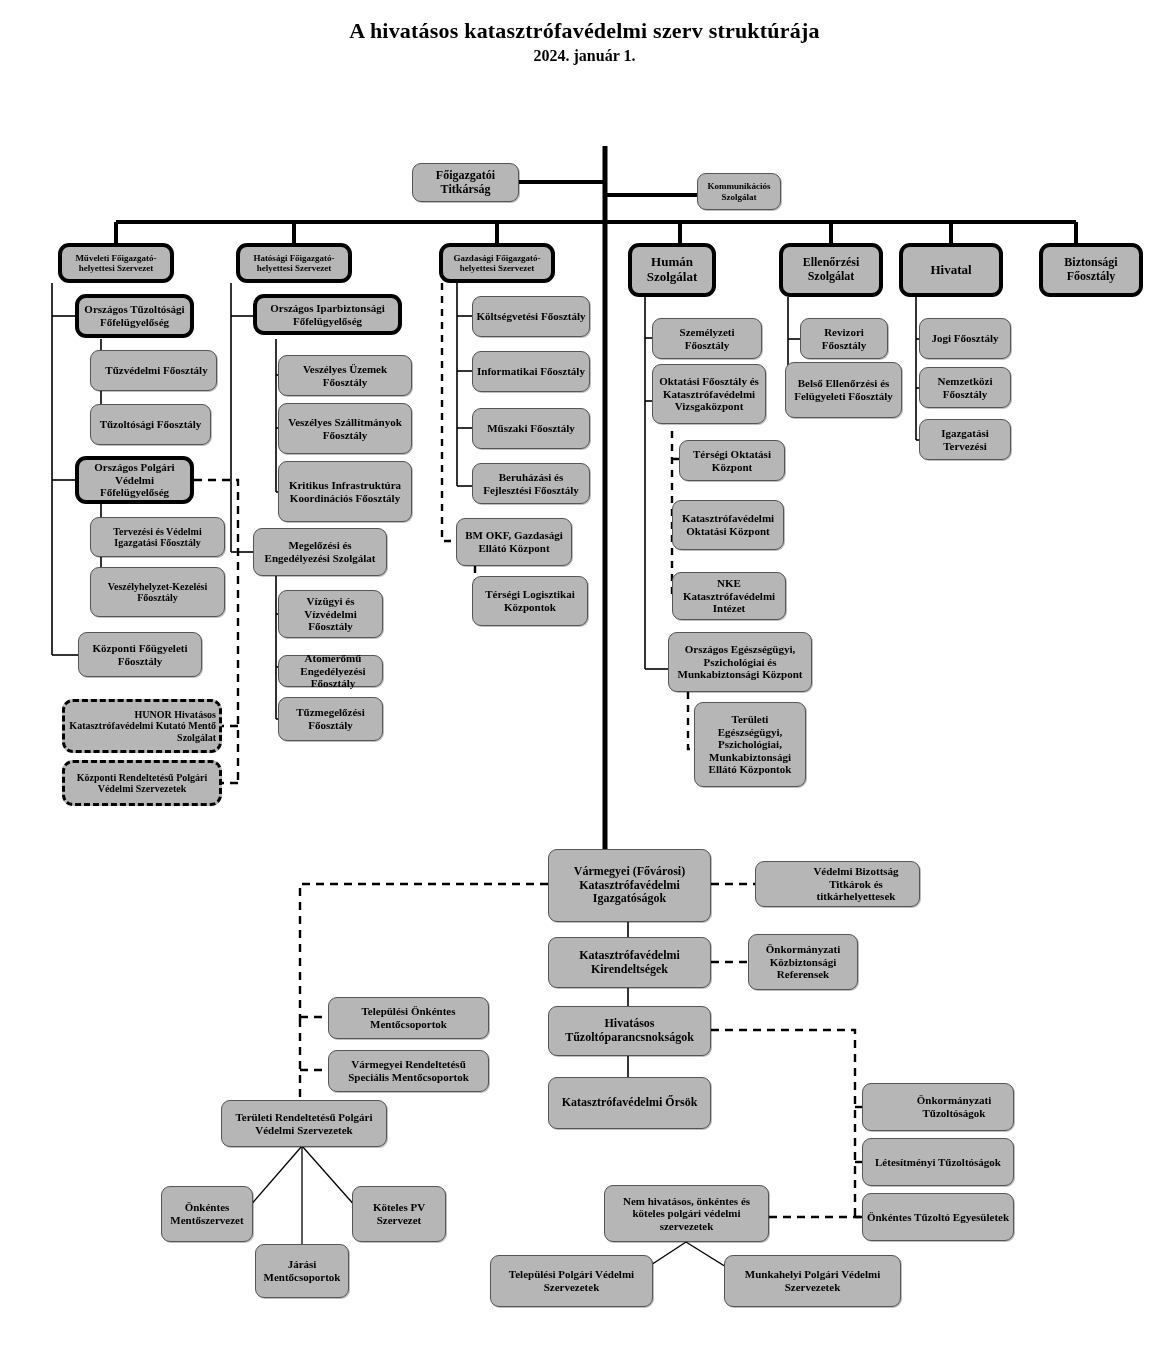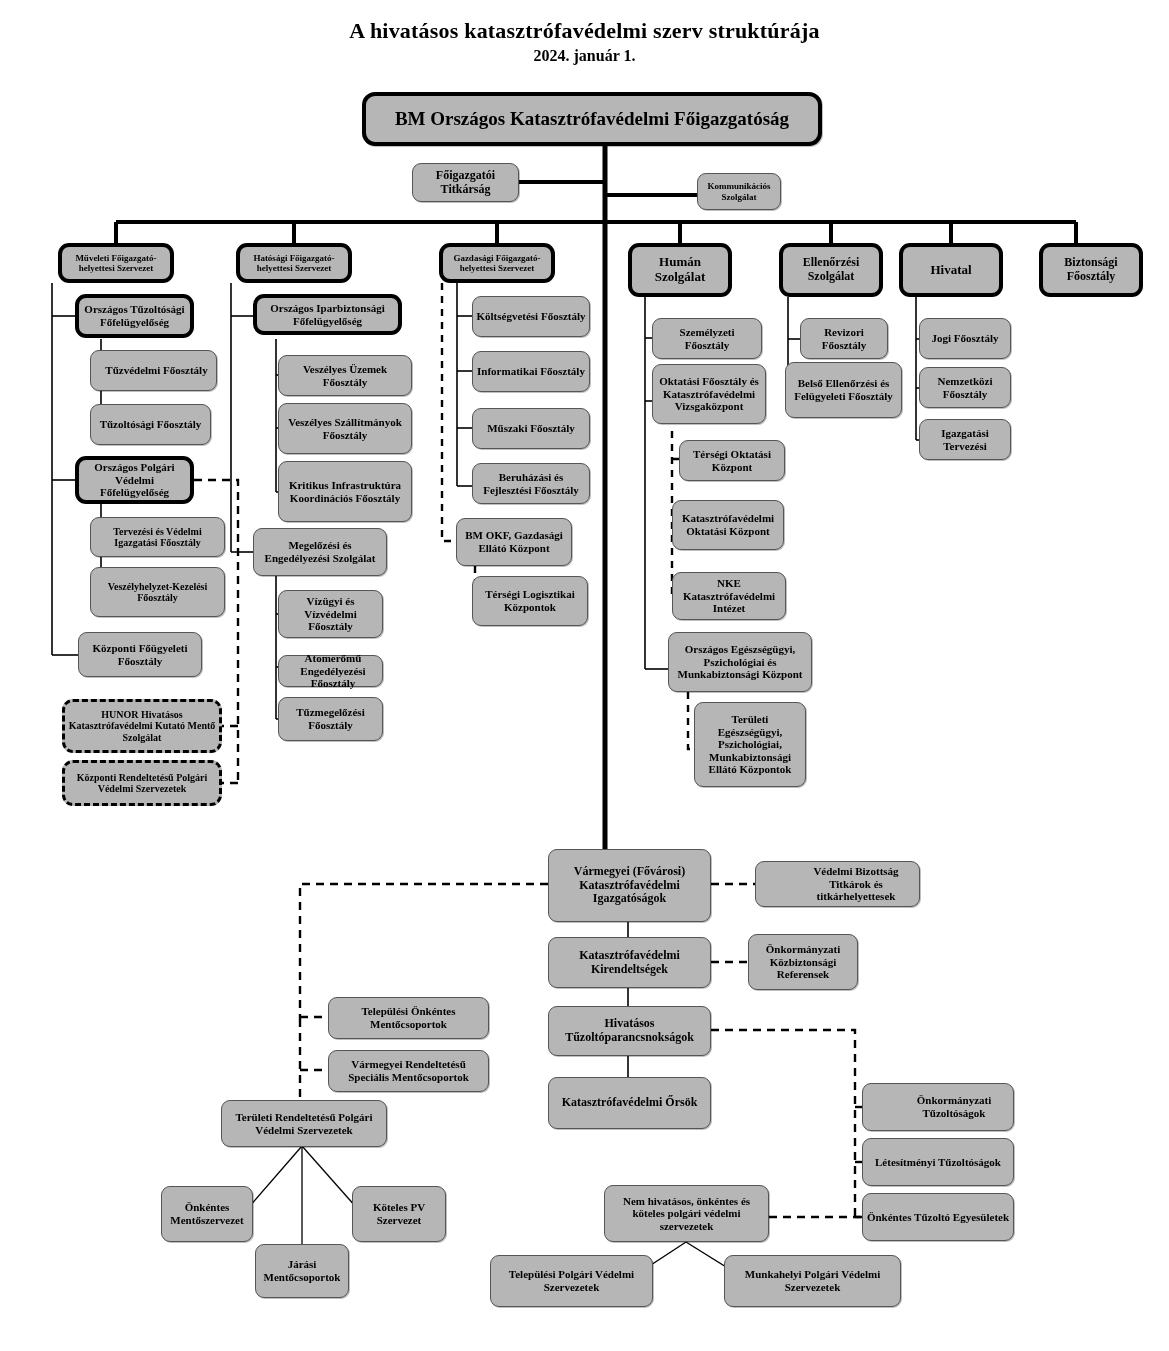--- a/index.html
+++ b/index.html
@@ -192,44 +192,43 @@
       <line x1="686" y1="1242" x2="747" y2="1280" stroke-width="1.3"></line>
 
     </g>
   </svg>
 
   <div class="title-block" style="top:18px;">
     <div class="title-main">A hivatásos katasztrófavédelmi szerv struktúrája</div>
     <div class="title-sub">2024. január 1.</div>
   </div>
 
-  <div class="node root" style="left:362px; top:92px; width:460px; height:54px;">BM Országos Katasztrófavédelmi Főigazgatóság</div>
 
   <div class="node fs-12" style="left:412px; top:163px; width:107px; height:39px;">Főigazgatói Titkárság</div>
 
   <div class="node fs-9" style="left:697px; top:173px; width:84px; height:37px;">Kommunikációs Szolgálat</div>
 
   <div class="node heavy fs-9" style="left:58px; top:243px; width:116px; height:40px;">Műveleti Főigazgató-helyettesi Szervezet</div>
   <div class="node heavy fs-9" style="left:236px; top:243px; width:116px; height:40px;">Hatósági Főigazgató-helyettesi Szervezet</div>
   <div class="node heavy fs-9" style="left:439px; top:243px; width:116px; height:40px;">Gazdasági Főigazgató-helyettesi Szervezet</div>
-  <div class="node heavy fs-13" style="left:628px; top:243px; width:104px; height:54px;">Humán Szolgálat</div>
+  <div class="node heavy fs-13" style="left:628px; top:243px; width:88px; height:54px;">Humán Szolgálat</div>
   <div class="node heavy fs-12" style="left:779px; top:243px; width:104px; height:54px;">Ellenőrzési Szolgálat</div>
   <div class="node heavy fs-13" style="left:899px; top:243px; width:104px; height:54px;">Hivatal</div>
   <div class="node heavy fs-12" style="left:1024px; top:243px; width:104px; height:54px;margin-left:15px;">Biztonsági Főosztály</div>
 
   <div class="node heavy fs-11" style="left:75px; top:294px; width:119px; height:44px;">Országos Tűzoltósági Főfelügyelőség</div>
   <div class="node fs-11" style="left:90px; top:350px; width:127px; height:41px;padding-left:9px;">Tűzvédelmi Főosztály</div>
   <div class="node fs-11" style="left:90px; top:404px; width:121px; height:41px;">Tűzoltósági Főosztály</div>
 
   <div class="node heavy fs-11" style="left:75px; top:456px; width:119px; height:48px;">Országos Polgári Védelmi Főfelügyelőség</div>
   <div class="node fs-10" style="left:90px; top:517px; width:135px; height:40px;">Tervezési és Védelmi Igazgatási Főosztály</div>
   <div class="node fs-10" style="left:90px; top:567px; width:135px; height:50px;">Veszélyhelyzet-Kezelési Főosztály</div>
   <div class="node fs-11" style="left:78px; top:632px; width:124px; height:45px;">Központi Főügyeleti Főosztály</div>
 
-  <div class="node dashed fs-10" style="left:62px; top:699px; width:160px; height:54px;">HUNOR Hivatásos Katasztrófavédelmi Kutató Mentő Szolgálat</div>
+  <div class="node dashed fs-10" style="left:62px; top:699px; width:160px; height:54px;text-align:right;">HUNOR Hivatásos Katasztrófavédelmi Kutató Mentő Szolgálat</div>
   <div class="node dashed fs-10" style="left:62px; top:760px; width:160px; height:46px;">Központi Rendeltetésű Polgári Védelmi Szervezetek</div>
 
   <div class="node heavy fs-11" style="left:253px; top:294px; width:149px; height:41px;">Országos Iparbiztonsági Főfelügyelőség</div>
   <div class="node fs-11" style="left:278px; top:355px; width:134px; height:41px;">Veszélyes Üzemek Főosztály</div>
   <div class="node fs-11" style="left:278px; top:403px; width:134px; height:51px;">Veszélyes Szállítmányok Főosztály</div>
   <div class="node fs-11" style="left:278px; top:461px; width:134px; height:61px;">Kritikus Infrastruktúra Koordinációs Főosztály</div>
 
   <div class="node fs-11" style="left:253px; top:528px; width:134px; height:48px;">Megelőzési és Engedélyezési Szolgálat</div>
   <div class="node fs-11" style="left:278px; top:590px; width:105px; height:48px;">Vízügyi és Vízvédelmi Főosztály</div>
   <div class="node fs-11" style="left:278px; top:655px; width:105px; height:32px;padding-left:8px;">Atomerőmű Engedélyezési Főosztály</div>

